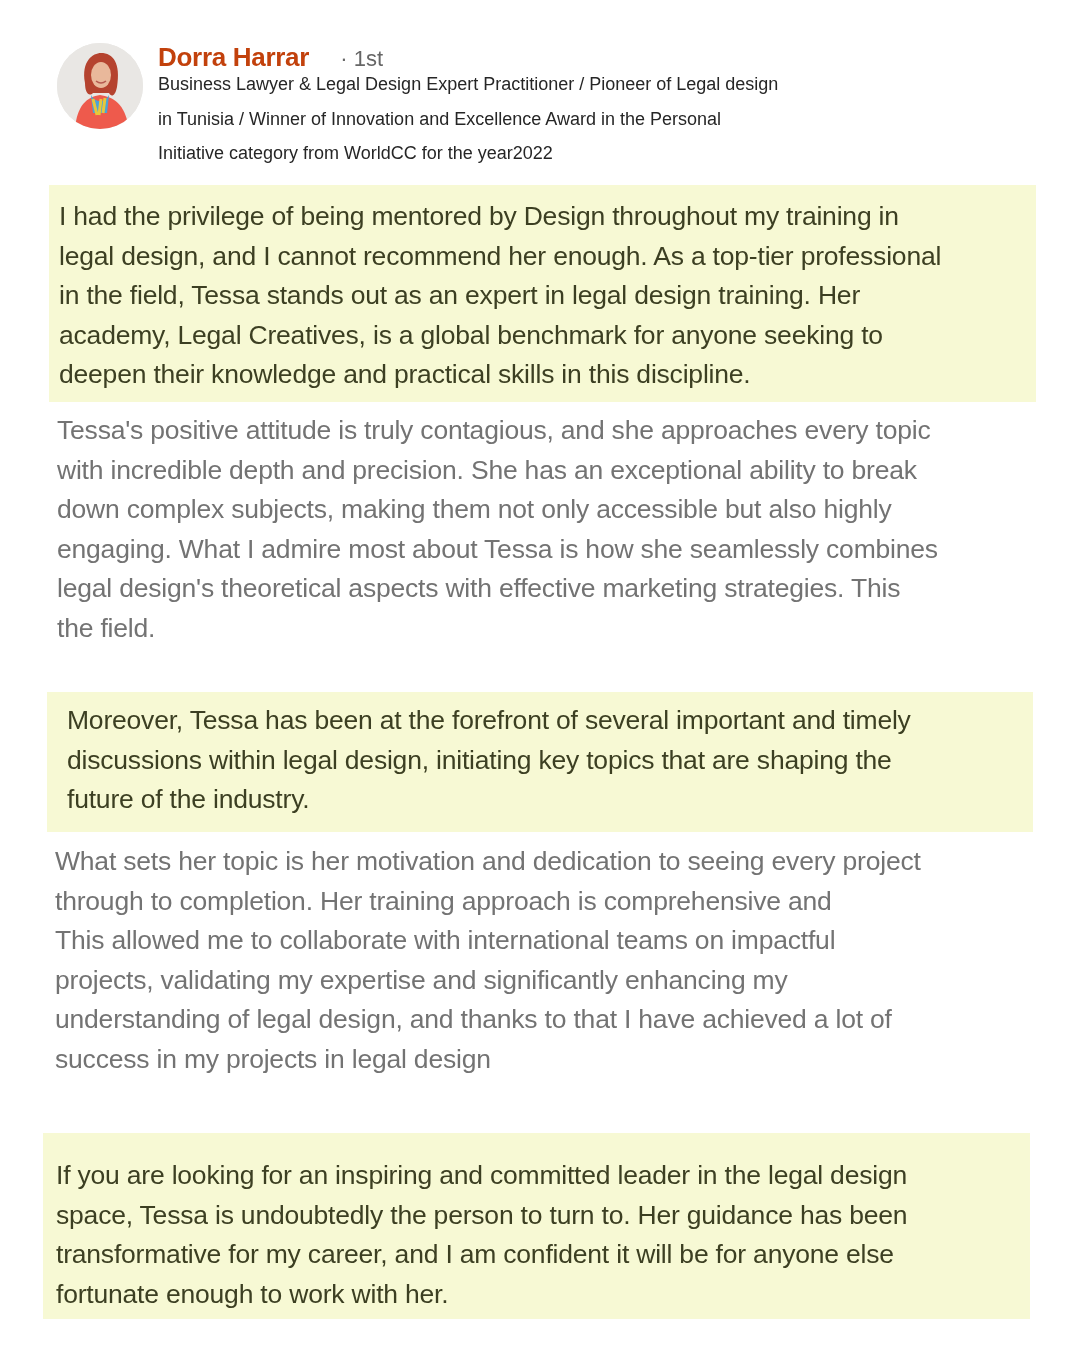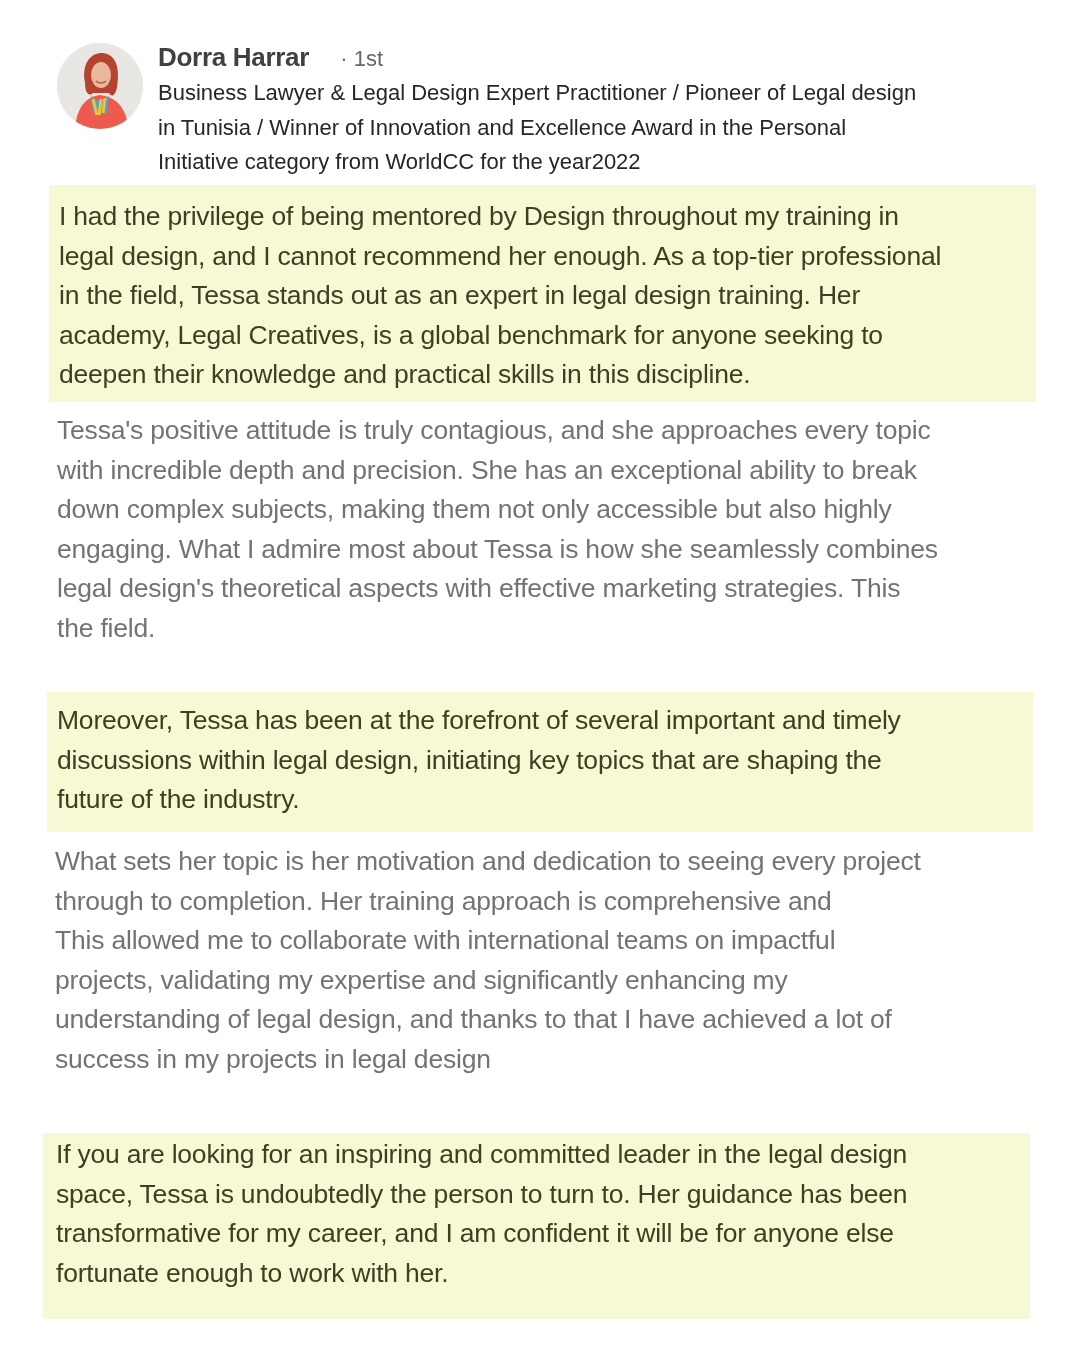--- a/index.html
+++ b/index.html
@@ -1,30 +1,30 @@
 <!DOCTYPE html>
 <html><head>
 <meta charset="utf-8">
 <style>
   html, body { margin: 0; padding: 0; background: #ffffff; }
   body { width: 1080px; height: 1350px; position: relative; overflow: hidden; font-family: "Liberation Sans", "DejaVu Sans", sans-serif; color: #1f1f1f; }
   .header { position: absolute; left: 57px; top: 43px; width: 1000px; height: 140px; }
   .avatar { position: absolute; left: 0; top: 0; width: 86px; height: 86px; border-radius: 50%; overflow: hidden; background: #e8e6e3; }
   .avatar svg { width: 86px; height: 86px; display: block; }
   .name-line { position: absolute; left: 101px; top: 0; font-size: 26px; line-height: 28px; white-space: nowrap; }
-  .name { font-weight: bold; color: #404040; letter-spacing: -0.3px; }
+  .name { font-weight: bold; color: #c2410c; letter-spacing: -0.3px; }
   .degree { color: #666666; font-size: 22px; margin-left: 24px; }
-  .headline { position: absolute; left: 101px; top: 33px; width: 880px; font-size: 22px; line-height: 34.5px; color: #262626; }
+  .headline { position: absolute; left: 101px; top: 24px; width: 880px; font-size: 18px; line-height: 34.5px; color: #262626; }
   .para { position: absolute; font-size: 26.5px; line-height: 39.5px; color: #737373; letter-spacing: -0.2px; }
   .hl { background: #f7f9d4; color: #3c3f22; }
   #p1 { left: 49px; top: 185px; width: 987px; height: 217px; padding: 12px 0 0 10px; box-sizing: border-box; }
   #p2 { left: 57px; top: 411px; width: 990px; }
-  #p3 { left: 47px; top: 692px; width: 986px; height: 140px; padding: 9px 0 0 10px; box-sizing: border-box; }
+  #p3 { left: 47px; top: 692px; width: 986px; height: 140px; padding: 9px 0 0 20px; box-sizing: border-box; }
   #p4 { left: 55px; top: 842px; width: 990px; }
-  #p5 { left: 43px; top: 1133px; width: 987px; height: 186px; padding: 2px 0 0 13px; box-sizing: border-box; }
+  #p5 { left: 43px; top: 1133px; width: 987px; height: 186px; padding: 23px 0 0 13px; box-sizing: border-box; }
   .line { display: block; white-space: nowrap; }
 </style>
 </head>
 <body>
 
 <div class="header">
   <div class="avatar">
     <svg viewBox="0 0 86 86">
       <rect width="86" height="86" fill="#e9e7e4"></rect>
       <path d="M18 86 C20 62 30 54 43 52 C56 54 68 60 72 86 Z" fill="#ee5a4c"></path>

